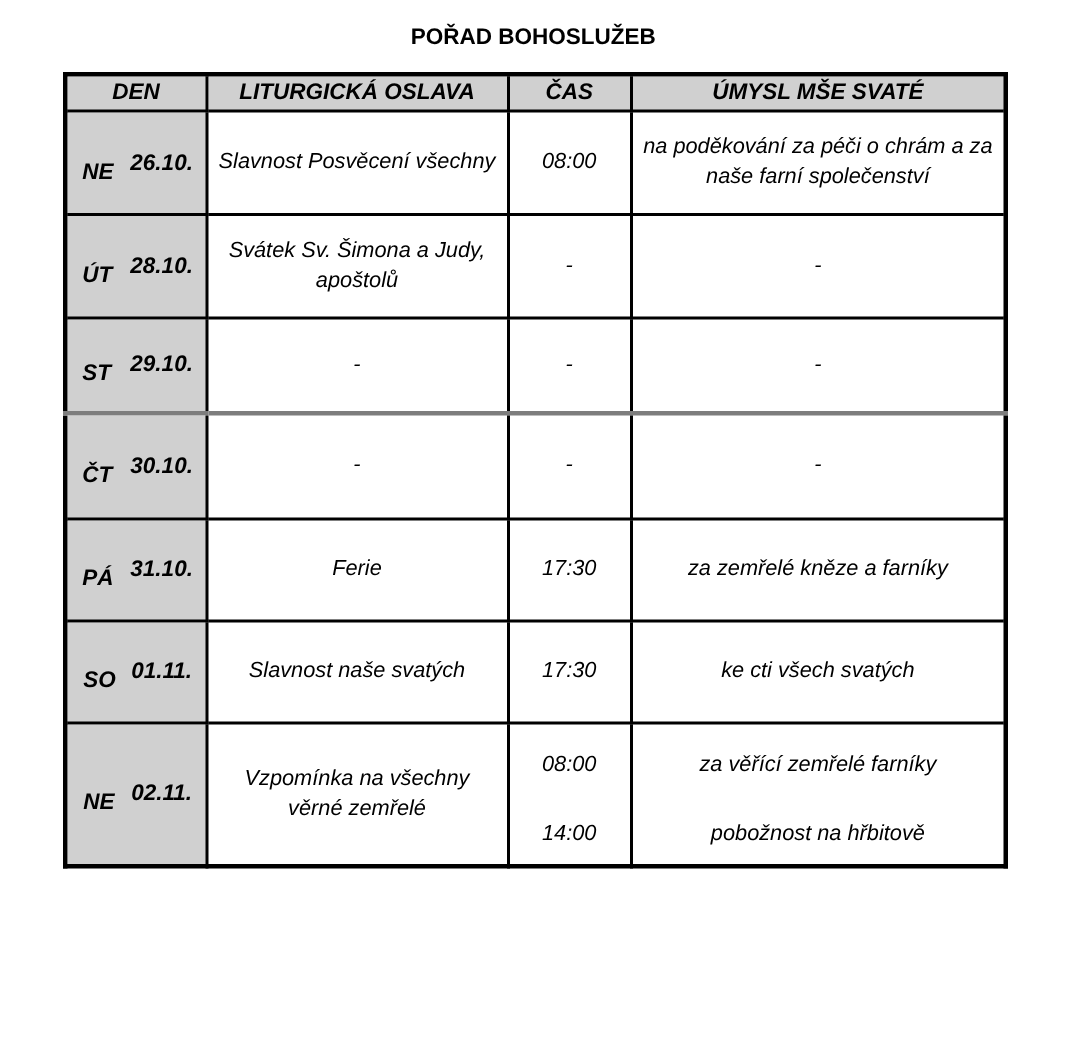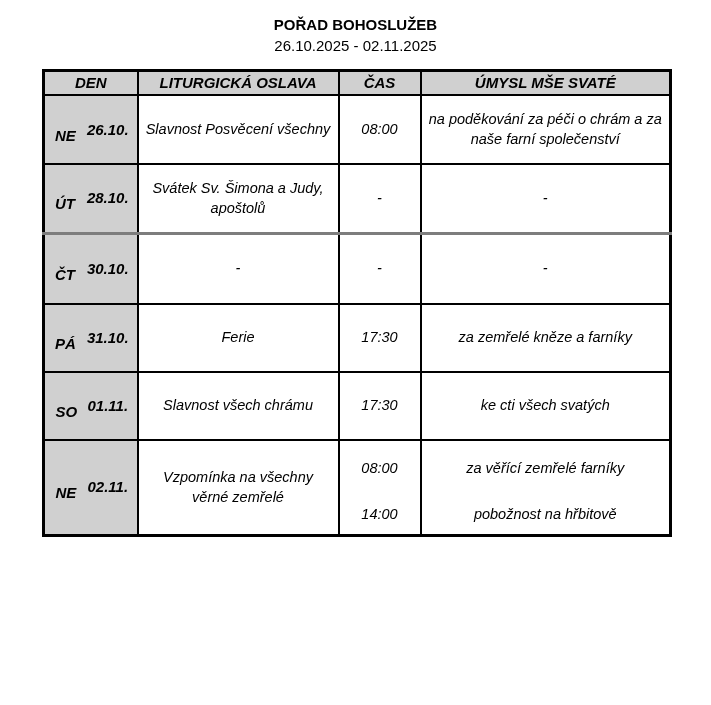--- a/index.html
+++ b/index.html
@@ -62,21 +62,20 @@
     padding: 17px 2px 8px;
   }
   td.dual-cell { padding: 0 4px; }
 </style>
 </head>
 <body>
 
 <div class="page">
   <div class="titles">
     <div class="title-line1">POŘAD BOHOSLUŽEB</div>
-    <div class="title-line3">26.10.2025 - 02.11.2025</div>
   </div>
 
   <table class="schedule">
     <colgroup>
       <col style="width:94px">
         <col style="width:201px">
         <col style="width:82px">
         <col style="width:250px">
     </colgroup>
     <thead>
@@ -103,20 +102,31 @@
         <td class="day-cell">
           <div class="day-wrap">
             <span class="day-abbr">ÚT</span>
             <span class="day-date">28.10.</span>
           </div>
         </td>
         <td style="padding:2px 2px">Svátek Sv. Šimona a Judy, apoštolů</td>
         <td>-</td>
         <td>-</td>
       </tr>
+      <tr style="height:63px">
+        <td class="day-cell">
+          <div class="day-wrap">
+            <span class="day-abbr">ST</span>
+            <span class="day-date">29.10.</span>
+          </div>
+        </td>
+        <td>-</td>
+        <td>-</td>
+        <td>-</td>
+      </tr>
       <tr class="page-break" style="height:71px">
         <td class="day-cell">
           <div class="day-wrap">
             <span class="day-abbr">ČT</span>
             <span class="day-date">30.10.</span>
           </div>
         </td>
         <td>-</td>
         <td>-</td>
         <td>-</td>
@@ -132,21 +142,21 @@
         <td>17:30</td>
         <td>za zemřelé kněze a farníky</td>
       </tr>
       <tr style="height:68px">
         <td class="day-cell">
           <div class="day-wrap">
             <span class="day-abbr">SO</span>
             <span class="day-date">01.11.</span>
           </div>
         </td>
-        <td>Slavnost všech chrámu</td>
+        <td>Slavnost naše svatých</td>
         <td>17:30</td>
         <td>ke cti všech svatých</td>
       </tr>
       <tr style="height:95px">
         <td class="day-cell">
           <div class="day-wrap">
             <span class="day-abbr">NE</span>
             <span class="day-date">02.11.</span>
           </div>
         </td>

